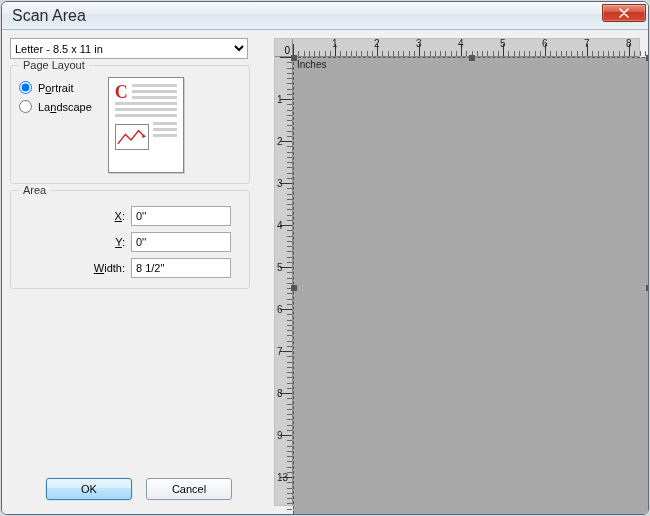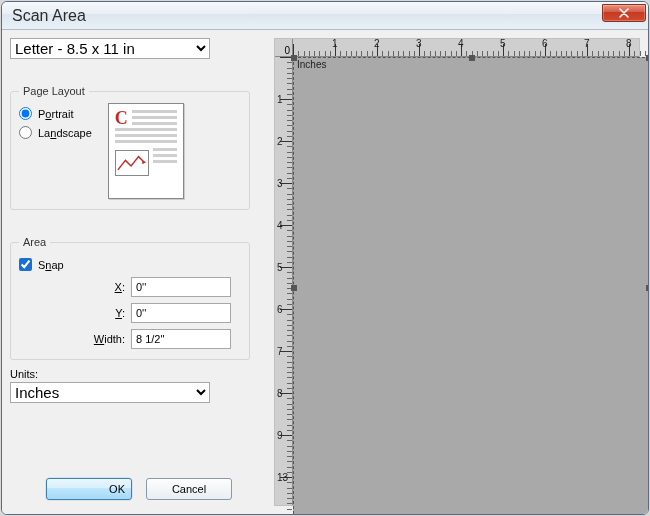--- a/index.html
+++ b/index.html
@@ -62,30 +62,30 @@
     gap: 6px;
   }
   .left-panel {
     width: 258px;
     display: flex;
     flex-direction: column;
   }
   .label-row { margin-bottom: 2px; }
   .underline { text-decoration: underline; }
   select.combo {
-    width: 200px;
+    width: 238px;
     height: 21px;
-    font-size: 15px;
+    font-size: 11px;
     border: 1px solid #a8a8a8;
     background: #fff;
   }
   fieldset.group {
     border: 1px solid #d6d6d6;
     border-radius: 3px;
-    margin: 26px 0 0 0;
+    margin: 0 0 0 0;
     padding: 6px 8px 10px 8px;
     width: 240px;
   }
   fieldset.group legend { padding: 0 4px; color: #333; }
   .layout-body { display: flex; gap: 16px; align-items: flex-start; }
   .radio-col { display: flex; flex-direction: column; gap: 6px; padding-top: 4px; }
   .radio-item { display: flex; align-items: center; gap: 6px; }
   input[type=radio] { margin:0; width:13px; height:13px; }
   .page-thumb {
     width: 76px; height: 96px;
@@ -120,21 +120,20 @@
     border: 1px solid #8a98aa;
     border-radius: 3px;
     background: linear-gradient(to bottom,#fdfdfd,#e9eef4);
     font-size: 11px;
     cursor: pointer;
   }
   .btn.primary {
     border-color: #3c7fb1;
     background: linear-gradient(to bottom,#eaf6fd 0%, #d9f0fc 45%, #bee6fd 46%, #a7d9f5 100%);
     outline: 1px solid #7eb4ea33;
-    text-align: right;
   }
 
   .preview {
     flex: 1;
     background: #aeaeae;
     position: relative;
     border: 1px solid #c0c0c0;
   }
   .corner {
     position:absolute; left:0; top:0; width:18px; height:18px;
@@ -233,45 +232,35 @@
                   <div class="thumb-line"></div>
               </div>
             </div>
           </div>
         </div>
       </fieldset>
 
       <fieldset class="group">
         <legend>Area</legend>
         <div class="area-rows">
-          <label class="snap-row">
-            <input type="checkbox" checked="" style="">
-            <span>S<span class="underline">n</span>ap</span>
-          </label>
           <div class="field-row">
             <span class="fl"><span class="underline">X</span>:</span>
             <input type="text" value="0''" style="">
           </div>
           <div class="field-row">
             <span class="fl"><span class="underline">Y</span>:</span>
             <input type="text" value="0''" style="">
           </div>
           <div class="field-row">
             <span class="fl"><span class="underline">W</span>idth:</span>
             <input type="text" value="8 1/2''" style="">
           </div>
         </div>
       </fieldset>
 
-      <div class="units-block">
-        <div class="label-row">Units:</div>
-        <select class="combo">
-          <option>Inches</option>
-        </select>
-      </div>
 
       <div class="button-row">
         <button class="btn primary">OK</button>
         <button class="btn">Cancel</button>
       </div>
     </div>
 
     <div class="preview">
       <div class="corner">0</div>
       <div class="ruler-h" id="rulerH">

